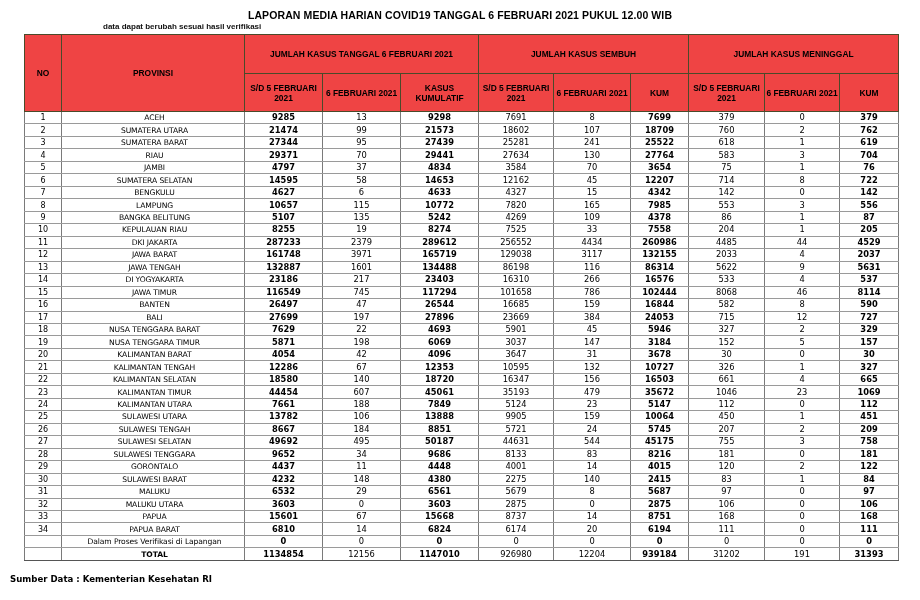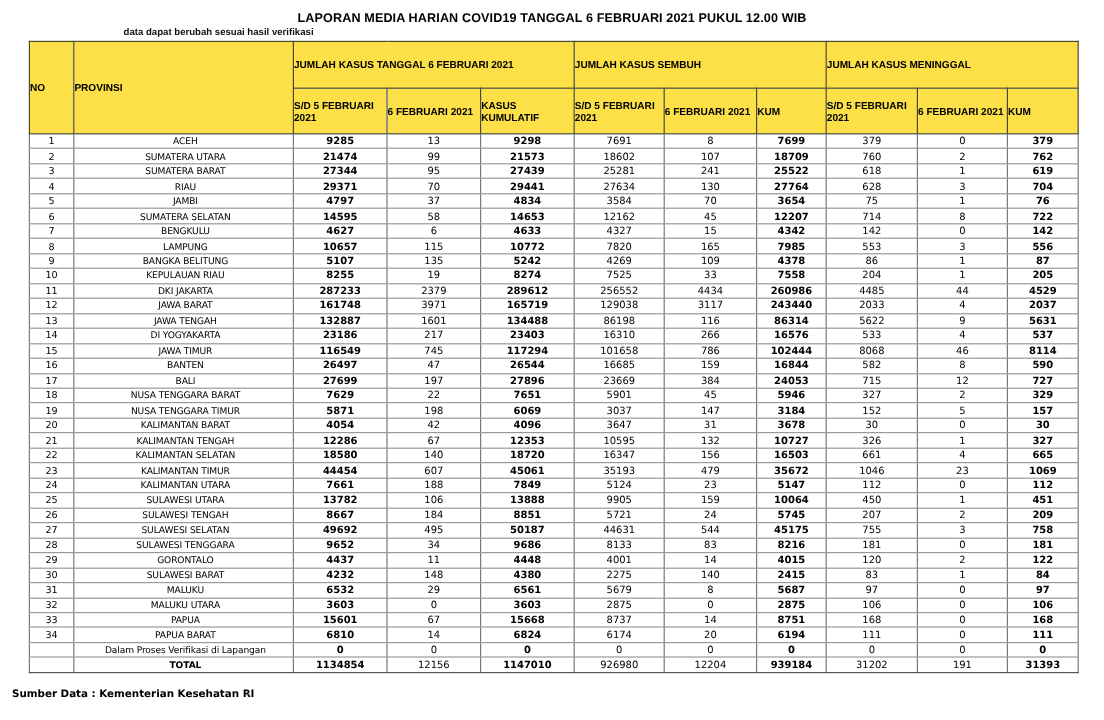--- a/index.html
+++ b/index.html
@@ -1,21 +1,21 @@
 <!DOCTYPE html>
 <html><head>
 <meta charset="utf-8">
 <style>
   html, body { margin:0; padding:0; background:#ffffff; }
   body { width:920px; height:600px; position:relative; overflow:hidden; font-family:"Liberation Sans", "DejaVu Sans", sans-serif; color:#000; }
   .title { position:absolute; left:0; width:920px; top:9px; text-align:center; font-weight:bold; font-size:10.5px; letter-spacing:0.1px; }
   .subnote { position:absolute; left:58px; top:22px; font-size:8px; font-weight:bold; color:#111;margin-left:45px; }
   table.report { position:absolute; left:24px; top:34px; border-collapse:collapse; table-layout:fixed; width:874px; }
   table.report th, table.report td { border:1px solid #6b6b6b; padding:0; overflow:hidden; white-space:nowrap; }
-  table.report thead th { background:#fde047; border:1px solid #4a4a2a; font-weight:bold; font-size:8.4px; text-align:left; vertical-align:middle; white-space:normal; line-height:10px; }
+  table.report thead th { background:#ef4444; border:1px solid #4a4a2a; font-weight:bold; font-size:8.4px; text-align:center; vertical-align:middle; white-space:normal; line-height:10px; }
   tr.hdr1 th { height:38px; }
   tr.hdr2 th { height:37px; }
   table.report tbody td { height:11.47px; font-size:8.3px; line-height:11px; font-family:"DejaVu Sans", "Liberation Sans", sans-serif; text-align:center; border-color:#9a9a9a #7a7a7a; }
   table.report tbody td.prov { text-align:center; padding-left:3px; font-size:7.6px; letter-spacing:-0.1px; }
   table.report tbody td.no { font-size:8px; }
   table.report tbody td.bold { font-weight:bold; }
   table.report tbody tr.total td { border-bottom:1px solid #555; }
   table.report tbody tr.total td.prov { font-weight:bold; }
   .source { position:absolute; left:10px; top:574px; font-size:8.6px; font-weight:bold; font-family:"DejaVu Sans", "Liberation Sans", sans-serif; }
 </style>
@@ -101,21 +101,21 @@
       </tr>
       <tr>
         <td class="no">4</td>
         <td class="prov">RIAU</td>
         <td class="bold">29371</td>
         <td>70</td>
         <td class="bold">29441</td>
         <td>27634</td>
         <td>130</td>
         <td class="bold">27764</td>
-        <td>628</td>
+        <td>583</td>
         <td>3</td>
         <td class="bold">704</td>
       </tr>
       <tr>
         <td class="no">5</td>
         <td class="prov">JAMBI</td>
         <td class="bold">4797</td>
         <td>37</td>
         <td class="bold">4834</td>
         <td>3584</td>
@@ -204,21 +204,21 @@
         <td class="bold">4529</td>
       </tr>
       <tr>
         <td class="no">12</td>
         <td class="prov">JAWA BARAT</td>
         <td class="bold">161748</td>
         <td>3971</td>
         <td class="bold">165719</td>
         <td>129038</td>
         <td>3117</td>
-        <td class="bold">243440</td>
+        <td class="bold">132155</td>
         <td>2033</td>
         <td>4</td>
         <td class="bold">2037</td>
       </tr>
       <tr>
         <td class="no">13</td>
         <td class="prov">JAWA TENGAH</td>
         <td class="bold">132887</td>
         <td>1601</td>
         <td class="bold">134488</td>
@@ -279,21 +279,21 @@
         <td class="bold">24053</td>
         <td>715</td>
         <td>12</td>
         <td class="bold">727</td>
       </tr>
       <tr>
         <td class="no">18</td>
         <td class="prov">NUSA TENGGARA BARAT</td>
         <td class="bold">7629</td>
         <td>22</td>
-        <td class="bold">7651</td>
+        <td class="bold">4693</td>
         <td>5901</td>
         <td>45</td>
         <td class="bold">5946</td>
         <td>327</td>
         <td>2</td>
         <td class="bold">329</td>
       </tr>
       <tr>
         <td class="no">19</td>
         <td class="prov">NUSA TENGGARA TIMUR</td>

